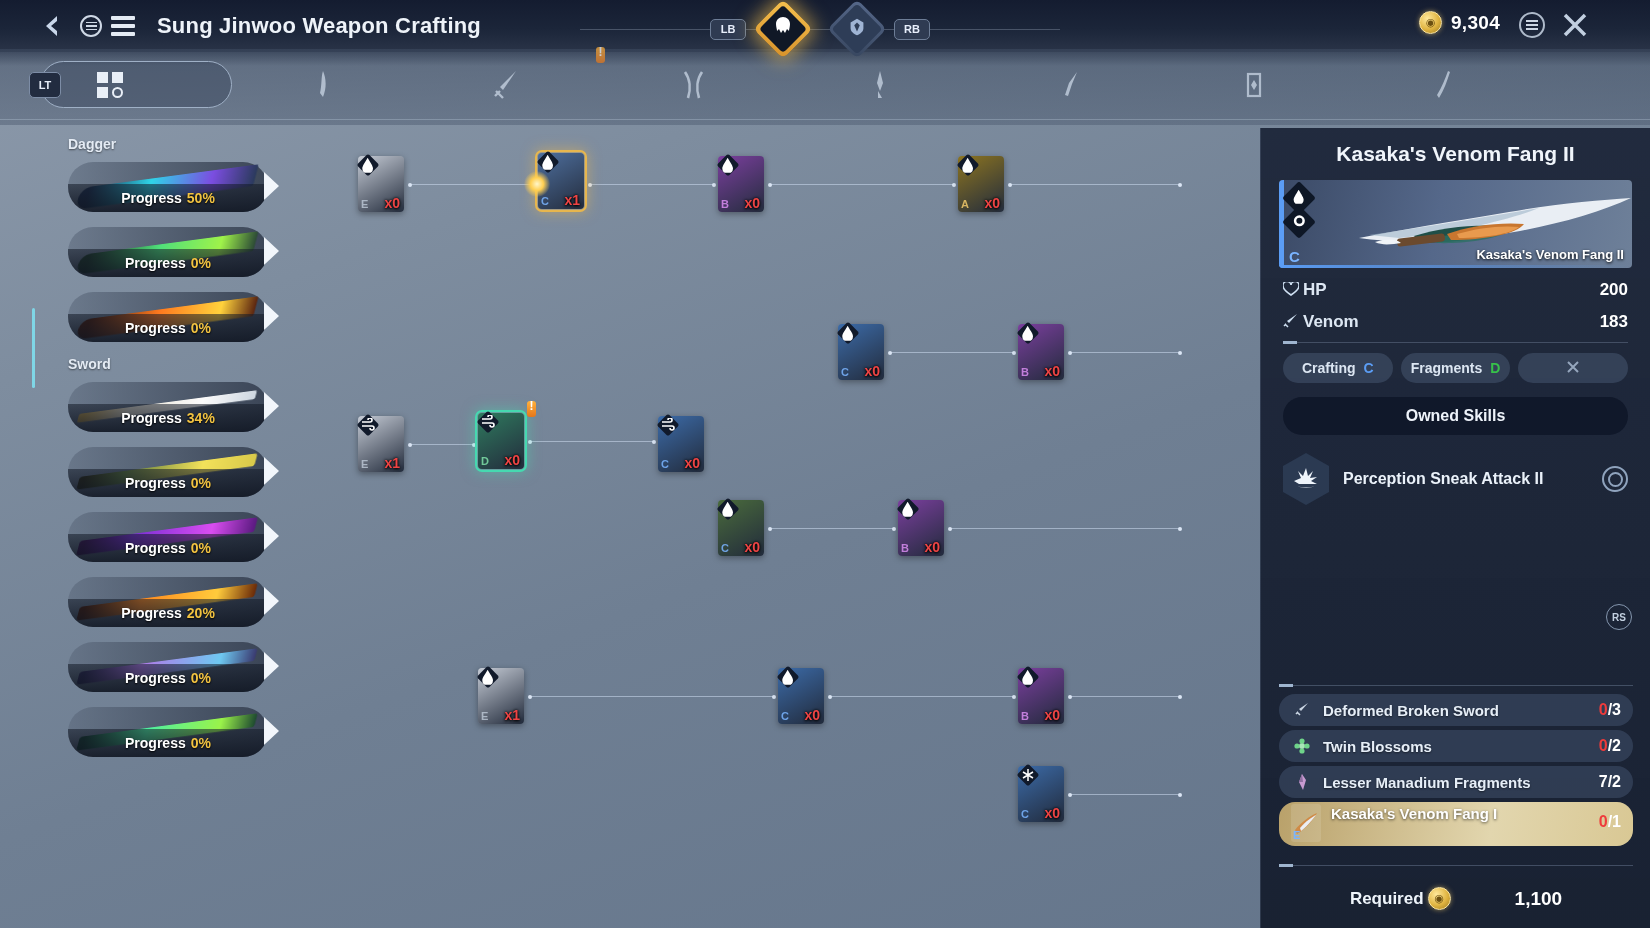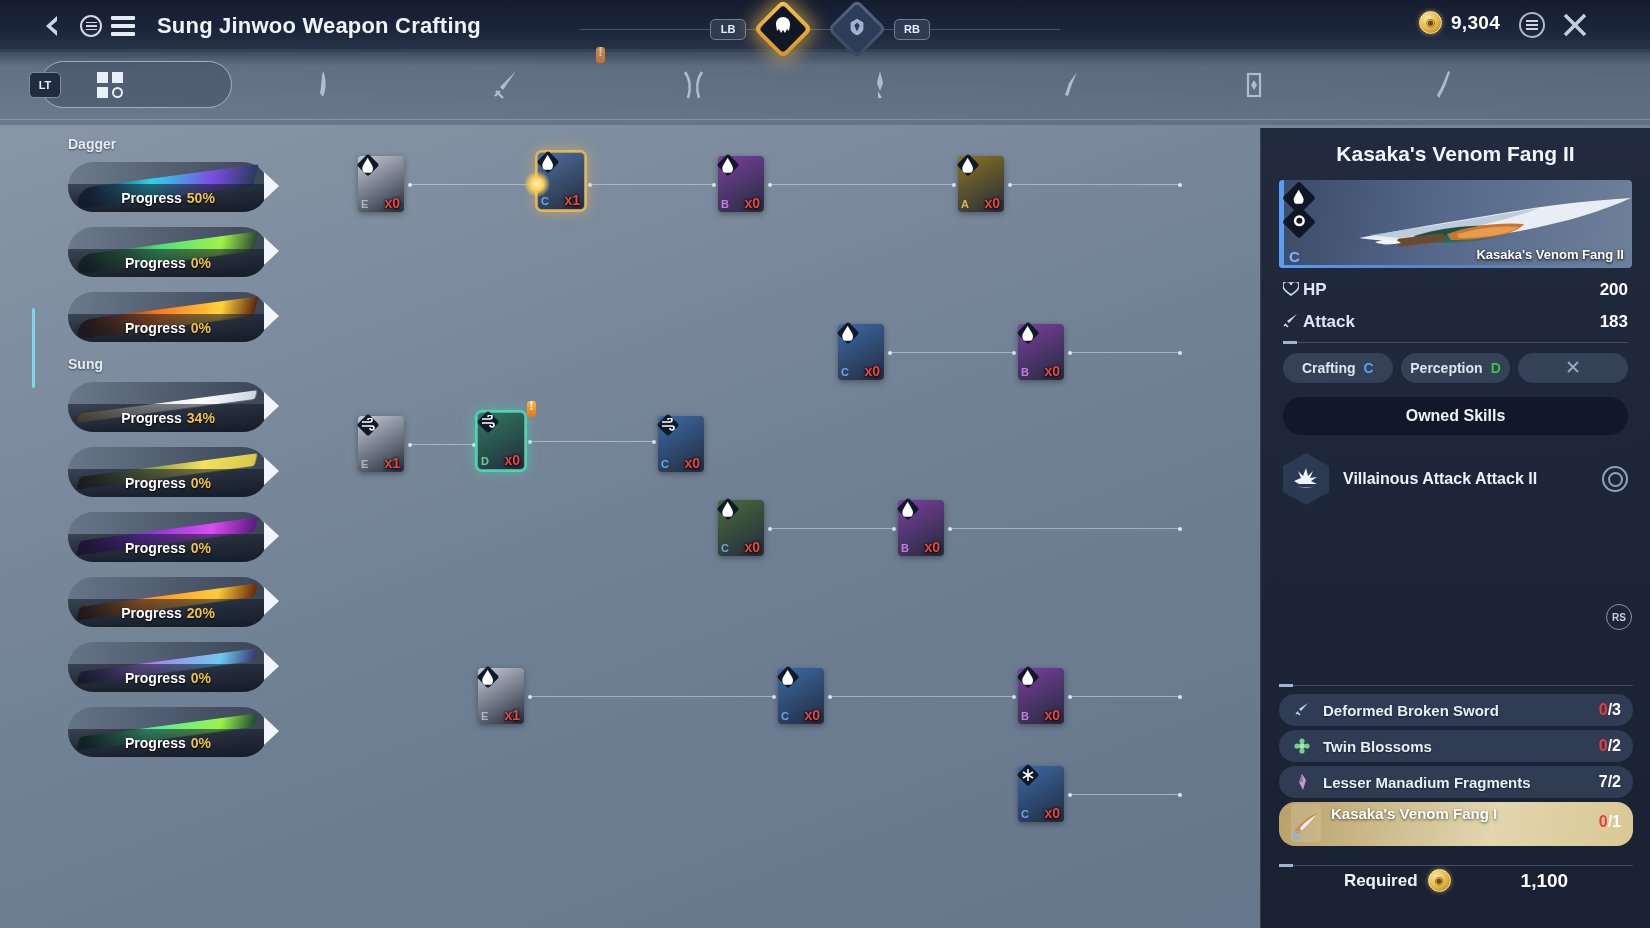--- a/index.html
+++ b/index.html
@@ -162,21 +162,21 @@
   .mat .ic{width:22px;height:22px;display:flex;align-items:center;justify-content:center;font-size:13px;}
   .mat .nm{flex:1;font-size:15px;font-weight:700;color:#e6eef7;text-shadow:0 1px 2px rgba(0,0,0,.5);}
   .mat .qty{font-size:16px;font-weight:800;color:#fff;}
   .mat .qty .bad{color:#ef3b3b;}
   .mat.highlight{ background:linear-gradient(100deg,#b9a16a,#e2d6ae 60%,#d9c894);height:44px;align-items:flex-start;padding-top:2px;}
   .mat.highlight .nm{color:#fff;font-size:15px;line-height:19px;text-shadow:0 1px 3px rgba(0,0,0,.65);}
   .mat.highlight .qty{margin-top:9px;}
   .mat.highlight .ic{width:30px;height:38px;background:rgba(255,255,255,.12);border-radius:3px;position:relative;}
   .mat.highlight .ic .r{position:absolute;left:2px;bottom:1px;font-size:11px;font-weight:800;color:#7ab4ff;}
 
-  #required{ position:absolute;left:0;bottom:36px;width:390px;display:flex;align-items:center;justify-content:center;gap:10px;}
+  #required{ position:absolute;left:0;bottom:18px;width:390px;display:flex;align-items:center;justify-content:center;gap:4px;}
   #required .lbl{font-size:17px;font-weight:700;color:#eef4fa;}
   #required .val{font-size:19px;font-weight:700;color:#fff;margin-left:60px;}
   #req-div{position:absolute;left:18px;bottom:62px;width:354px;height:1px;background:rgba(160,180,210,.3);}
   #req-div:before{content:"";position:absolute;left:0;top:-1px;width:14px;height:3px;background:#9fb5cf;}
 </style>
 </head>
 <body>
 
 <div id="topbar">
   <div class="back-arrow">
@@ -321,21 +321,21 @@
         <div class="blade" style="background:linear-gradient(90deg,#4a1a08 5%,#ff7a1f 45%,#ffd23c 80%,#5a2410 100%);height:20px;top:18px;border-radius:12px 3px 3px 12px;"></div>
       </div>
       <div class="prog">
         <span class="lbl">Progress</span>
         <span class="val">0%</span>
       </div>
       <div class="chev"></div>
     </div>
   </div>
   <div>
-    <div class="cat-label">Sung</div>
+    <div class="cat-label">Sword</div>
     <div class="wpn-row">
       <div class="plate"></div>
       <div class="art">
         <div class="blade" style="background:linear-gradient(90deg,#c9a54c 3%,#e8e3d4 28%,#fbfbfb 70%,#cdd6e0 100%);height:9px;top:22px;border-radius:2px;"></div>
       </div>
       <div class="prog">
         <span class="lbl">Progress</span>
         <span class="val">34%</span>
       </div>
       <div class="chev"></div>
@@ -641,54 +641,54 @@
     <span class="nm">HP</span>
     <span class="vl">200</span>
   </div>
   <div class="stat-row">
     <span class="ic">
       <svg width="16" height="15" viewBox="0 0 16 15">
           <path d="M14 1 L6 10 L4 8z" fill="#cfe0f2"></path>
           <path d="M2 11 L5 14 M1 13 L3 11" stroke="#cfe0f2" stroke-width="1.5"></path>
         </svg>
     </span>
-    <span class="nm">Attack</span>
+    <span class="nm">Venom</span>
     <span class="vl">183</span>
   </div>
 
   <div class="divider"></div>
 
   <div class="tagrow">
     <div class="tag">
       <span>Crafting</span>
       <span class="grade c">C</span>
     </div>
     <div class="tag">
-      <span>Perception</span>
+      <span>Fragments</span>
       <span class="grade d">D</span>
     </div>
     <div class="tag empty">
       <span>
         <svg width="16" height="16" viewBox="0 0 16 16">
             <path d="M3 3 L13 13 M13 3 L3 13" stroke="#95a6bd" stroke-width="2" fill="none"></path>
           </svg>
       </span>
     </div>
   </div>
 
   <div id="owned-skills">Owned Skills</div>
 
   <div id="skill-row">
     <div class="hexicon">
       <svg width="26" height="26" viewBox="0 0 26 26">
           <path d="M13 2 L15 10 L20 5 L17 12 L24 11 L18 15 L24 18 L6 18 L1 15 L8 12 L5 5 L10 10z" fill="#eef4fb"></path>
           <path d="M4 20 q9 4 18 0 q-9 3-18 0z" fill="#eef4fb"></path>
         </svg>
     </div>
-    <div class="nm">Villainous Attack Attack II</div>
+    <div class="nm">Perception Sneak Attack II</div>
     <div class="magnifier"></div>
   </div>
 
   <div id="rs-badge">RS</div>
 
   <div id="mat-list">
     <div class="mat-div"></div>
     <div class="mat">
       <span class="ic">
         <svg width="18" height="18" viewBox="0 0 18 18">

